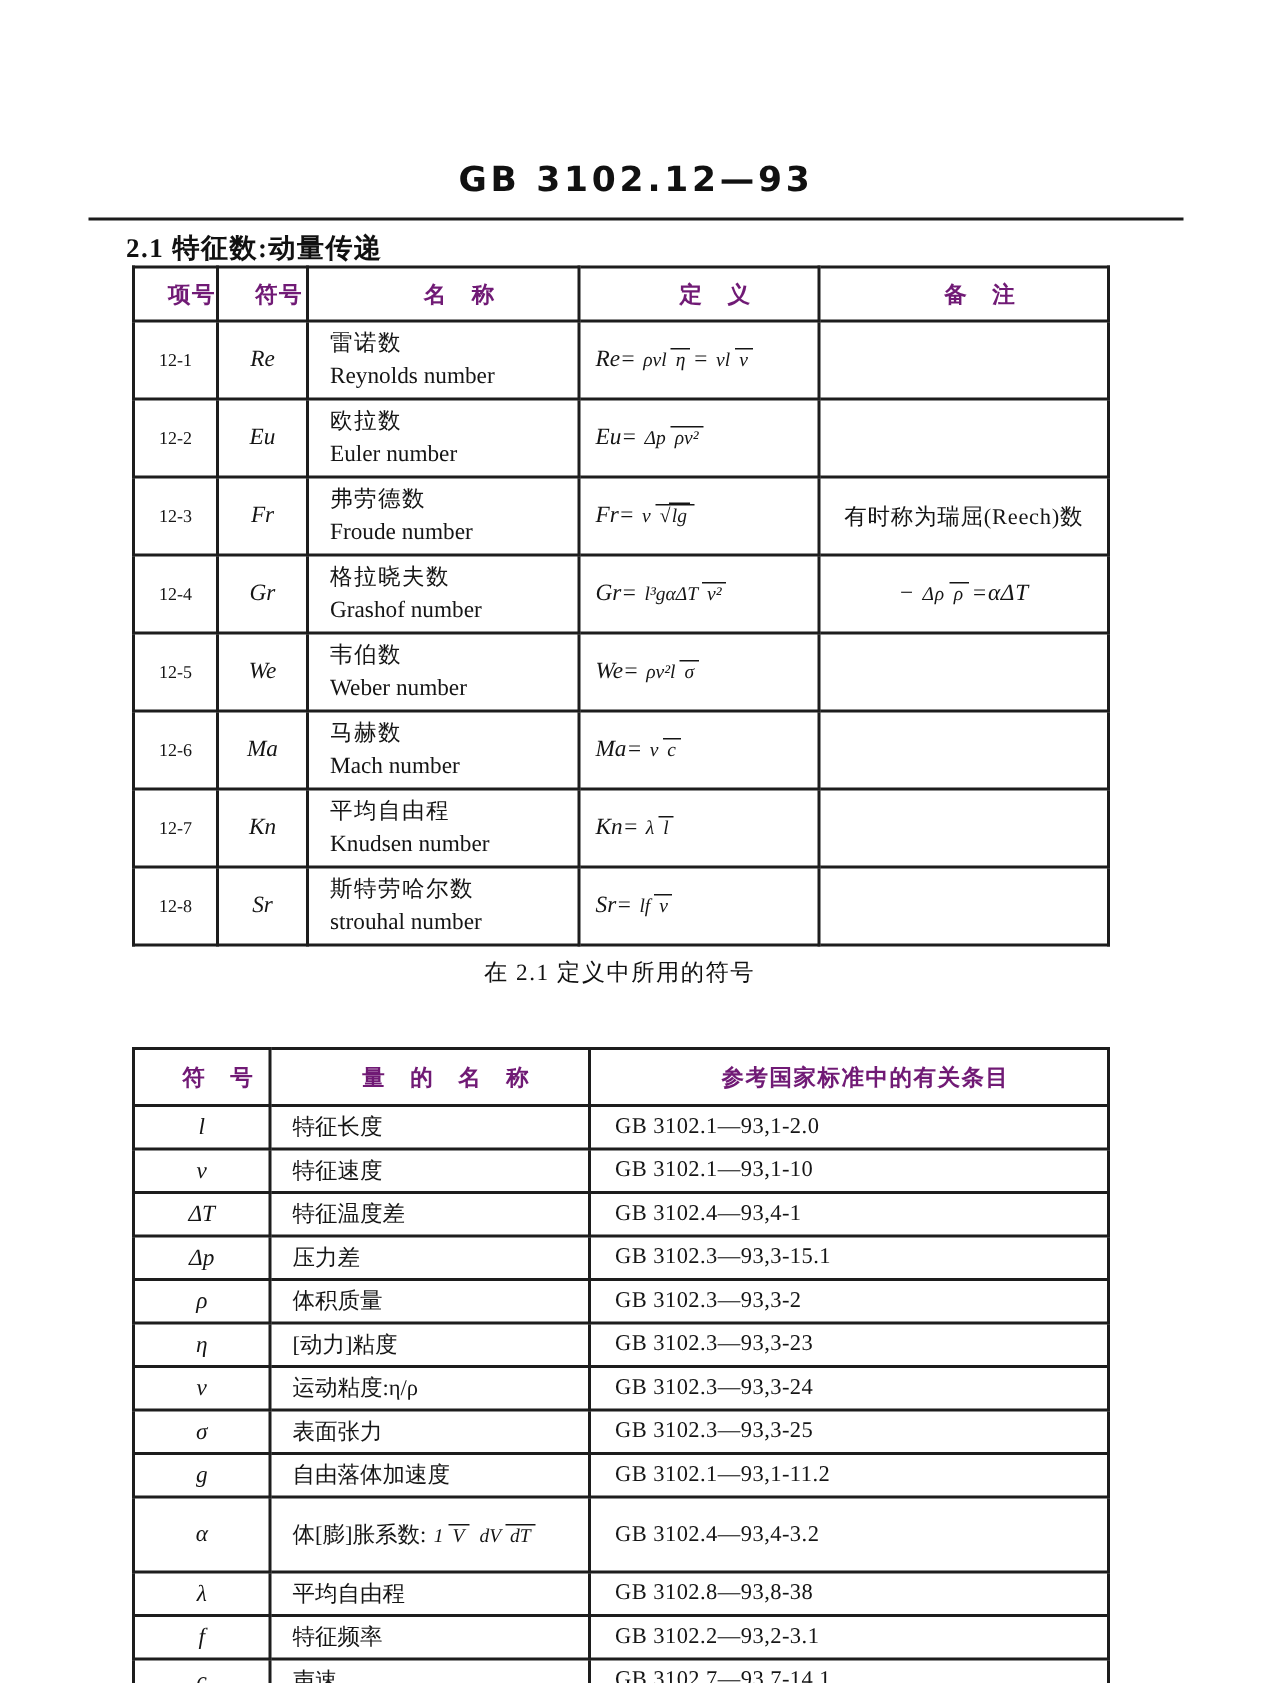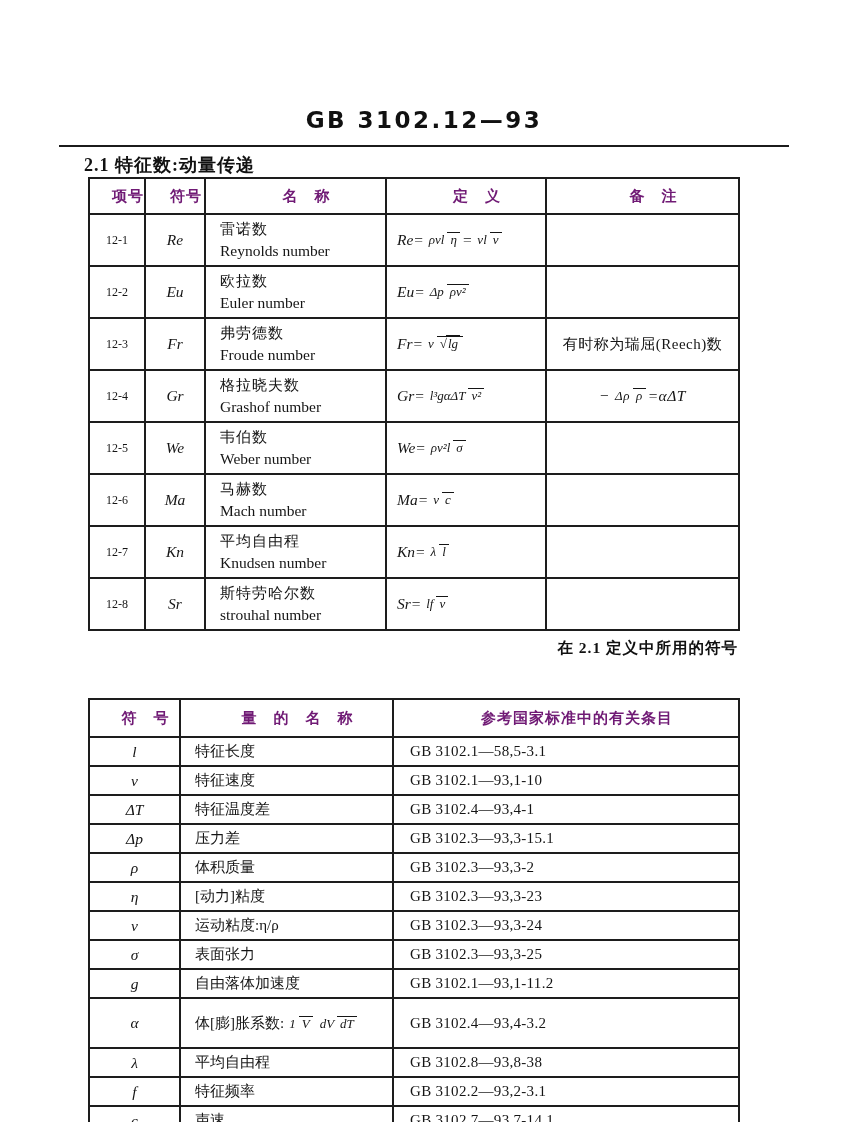--- a/index.html
+++ b/index.html
@@ -48,22 +48,22 @@
   }
   .frac{
     display:inline-flex;flex-direction:row;align-items:center;
     vertical-align:middle;line-height:1.12;margin:0 2px;font-size:13px;
   }
   .frac .num{padding:0 3px;}
   .frac .den{border-top:1.4px solid #151515;padding:0 3px;}
   .sqrt-sign{font-style:normal;margin-right:-1px;}
   .rad{border-top:1.4px solid #151515;padding:0 2px;font-style:italic;}
   .mid-caption{
-    position:absolute;top:638px;left:88px;width:650px;text-align:right;
-    font-size:15.5px;font-weight:bold;color:#111;letter-spacing:1px;
+    position:absolute;top:638px;left:88px;width:650px;text-align:center;
+    font-size:15.5px;font-weight:normal;color:#111;letter-spacing:1px;
   }
 </style>
 </head>
 <body>
 
 <div class="page">
 
   <div class="doc-code">GB 3102.12—93</div>
   <div class="header-rule"></div>
   <div class="section-title">2.1  特征数:动量传递</div>
@@ -259,21 +259,21 @@
       <tr>
         <th>符　号</th>
         <th>量　的　名　称</th>
         <th>参考国家标准中的有关条目</th>
       </tr>
     </thead>
     <tbody>
       <tr>
         <td class="c-sym">l</td>
         <td class="c-name">特征长度</td>
-        <td class="c-ref">GB 3102.1—58,5-3.1</td>
+        <td class="c-ref">GB 3102.1—93,1-2.0</td>
       </tr>
       <tr>
         <td class="c-sym">v</td>
         <td class="c-name">特征速度</td>
         <td class="c-ref">GB 3102.1—93,1-10</td>
       </tr>
       <tr>
         <td class="c-sym">ΔT</td>
         <td class="c-name">特征温度差</td>
         <td class="c-ref">GB 3102.4—93,4-1</td>

